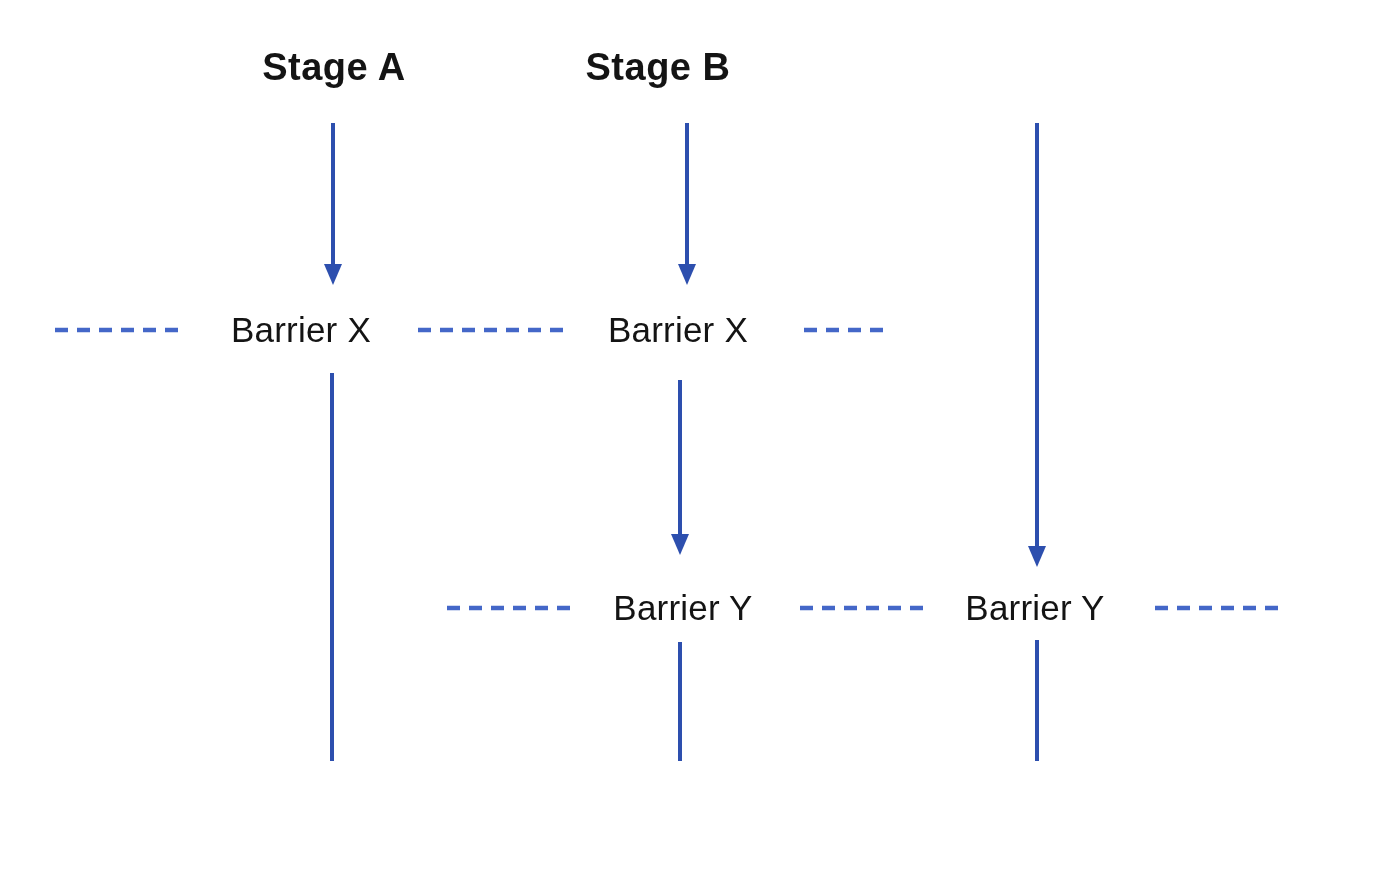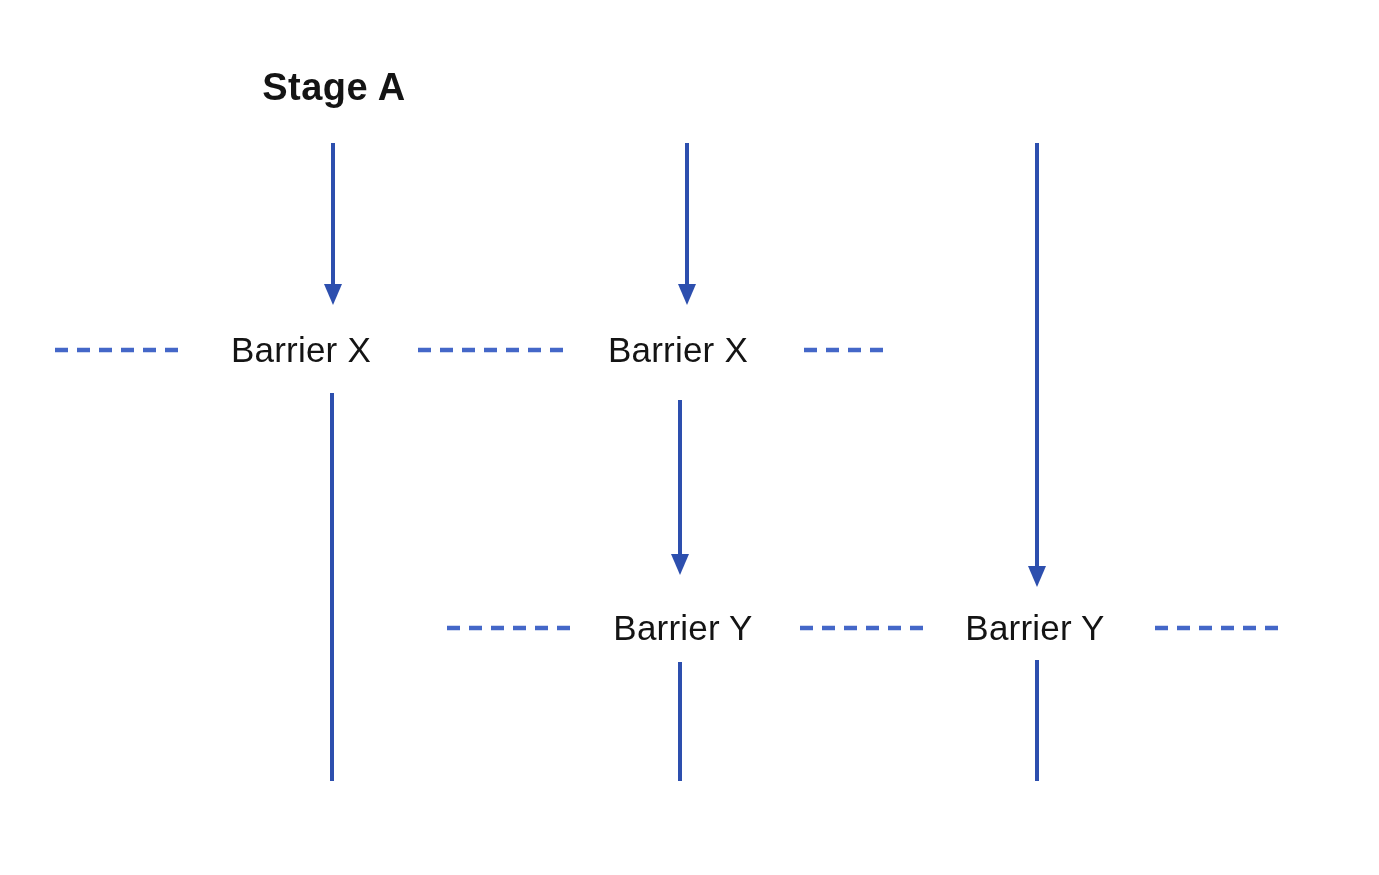--- a/index.html
+++ b/index.html
@@ -12,21 +12,20 @@
   body{
     font-family:"Liberation Sans","DejaVu Sans",sans-serif;
     background:#fff;
   }
   .canvas{
     position:relative;
     width:1379px;
     height:761px;
     background:var(--bg-color);
     overflow:hidden;
-    margin-top:20px;
   }
   .diagram-svg{
     position:absolute;
     left:0;top:0;
     width:1379px;
     height:875px;
   }
   .label{
     position:absolute;
     transform:translate(-50%,-50%);
@@ -101,20 +100,21 @@
     <line class="dashed-line" x1="55" y1="330" x2="186" y2="330"></line>
     <line class="dashed-line" x1="418" y1="330" x2="568" y2="330"></line>
     <line class="dashed-line" x1="804" y1="330" x2="889" y2="330"></line>
 
     <line class="dashed-line" x1="447" y1="608" x2="573" y2="608"></line>
     <line class="dashed-line" x1="800" y1="608" x2="924" y2="608"></line>
     <line class="dashed-line" x1="1155" y1="608" x2="1282" y2="608"></line>
   </svg>
 
   <div class="label stage-label" style="left:334px; top:67px;">Stage A</div>
+  <div class="label stage-label" style="left:658px; top:67px;">Stage B</div>
 
   <div class="label barrier-label" style="left:301px; top:330px;">Barrier X</div>
   <div class="label barrier-label" style="left:678px; top:330px;">Barrier X</div>
 
   <div class="label barrier-label" style="left:683px; top:608px;">Barrier Y</div>
   <div class="label barrier-label" style="left:1035px; top:608px;">Barrier Y</div>
 
 </div>
 
 </body></html>

